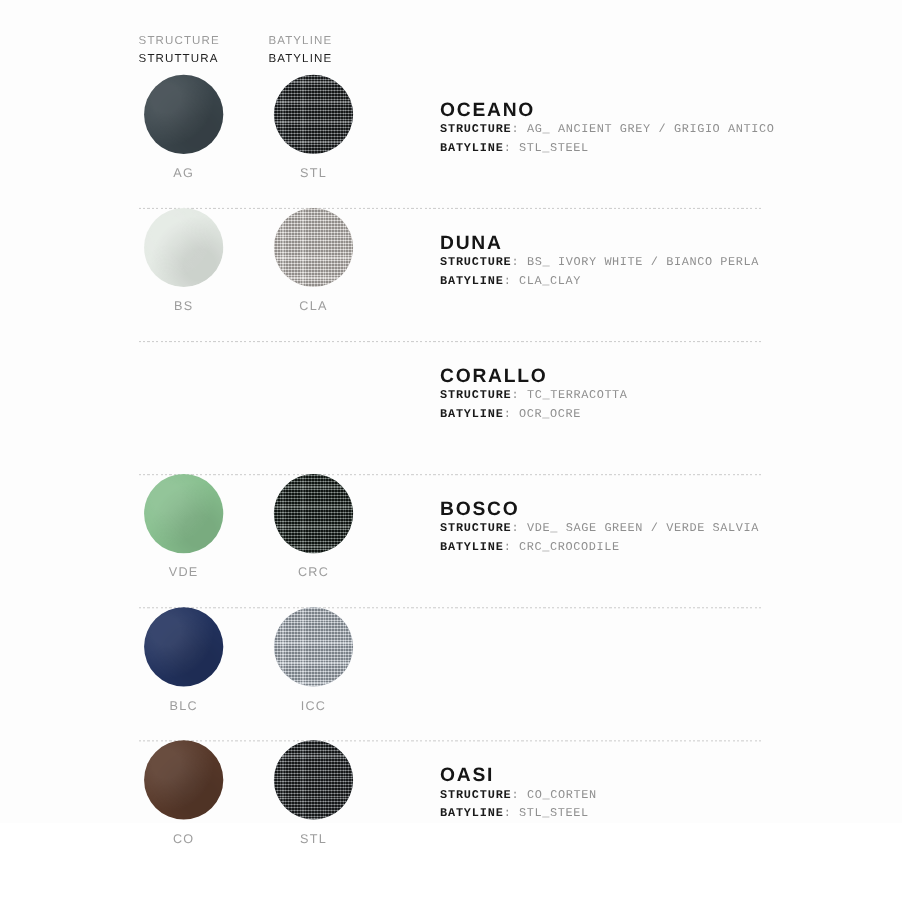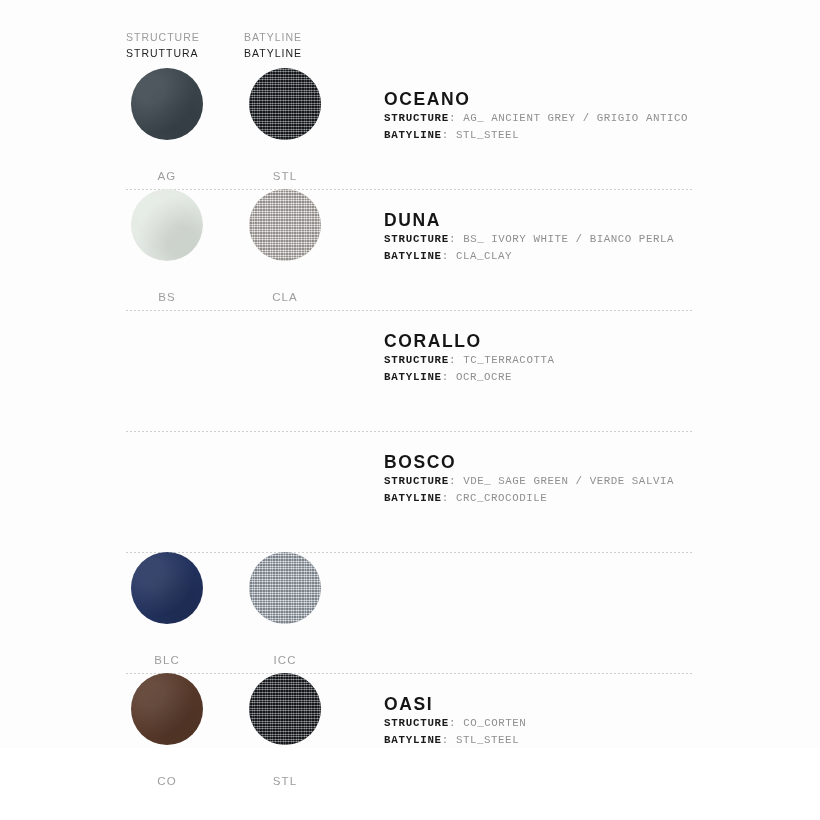--- a/index.html
+++ b/index.html
@@ -105,31 +105,31 @@
       repeating-linear-gradient(0deg,   rgba(255,255,255,0.40) 0 1px, rgba(0,0,0,0.14) 1px 2.6px),
       repeating-linear-gradient(90deg,  rgba(255,255,255,0.34) 0 1px, rgba(0,0,0,0.16) 1px 2.6px);
   }
   .disc.woven.dark::after {
     background-image:
       repeating-linear-gradient(0deg,   rgba(255,255,255,0.30) 0 1px, rgba(0,0,0,0.40) 1px 2.6px),
       repeating-linear-gradient(90deg,  rgba(255,255,255,0.24) 0 1px, rgba(0,0,0,0.42) 1px 2.6px);
   }
 
   .code {
-    margin-top: 29px;
+    margin-top: 11px;
     font-size: 11.5px;
     letter-spacing: 1.1px;
     color: #9d9d9d;
     line-height: 14px;
   }
 
   
   .desc {
     position: absolute;
-    left: 384px;
+    left: 400px;
     top: 20px;
     width: 400px;
   }
   .desc-title {
     font-size: 17.5px;
     font-weight: bold;
     letter-spacing: 1.6px;
     color: #151515;
     line-height: 22px;
   }
@@ -202,20 +202,30 @@
       <div class="row">
         <div class="row-sep"></div>
         <div class="desc">
           <div class="desc-title">CORALLO</div>
           <div class="desc-line"><span class="k">STRUCTURE</span><span>:</span> <span>TC_TERRACOTTA</span></div>
           <div class="desc-line"><span class="k">BATYLINE</span><span>:</span> <span>OCR_OCRE</span></div>
         </div>
       </div>
       <div class="row">
         <div class="row-sep"></div>
+        <div class="swatches">
+          <div class="swatch-cell">
+            <div class="disc solid" style="background: rgb(135, 191, 142);"></div>
+            <div class="code">VDE</div>
+          </div>
+          <div class="swatch-cell">
+            <div class="disc woven dark" style="background: rgb(43, 59, 51);"></div>
+            <div class="code">CRC</div>
+          </div>
+        </div>
         <div class="desc">
           <div class="desc-title">BOSCO</div>
           <div class="desc-line"><span class="k">STRUCTURE</span><span>:</span> <span>VDE_ SAGE GREEN / VERDE SALVIA</span></div>
           <div class="desc-line"><span class="k">BATYLINE</span><span>:</span> <span>CRC_CROCODILE</span></div>
         </div>
       </div>
       <div class="row">
         <div class="row-sep"></div>
         <div class="swatches">
           <div class="swatch-cell">

